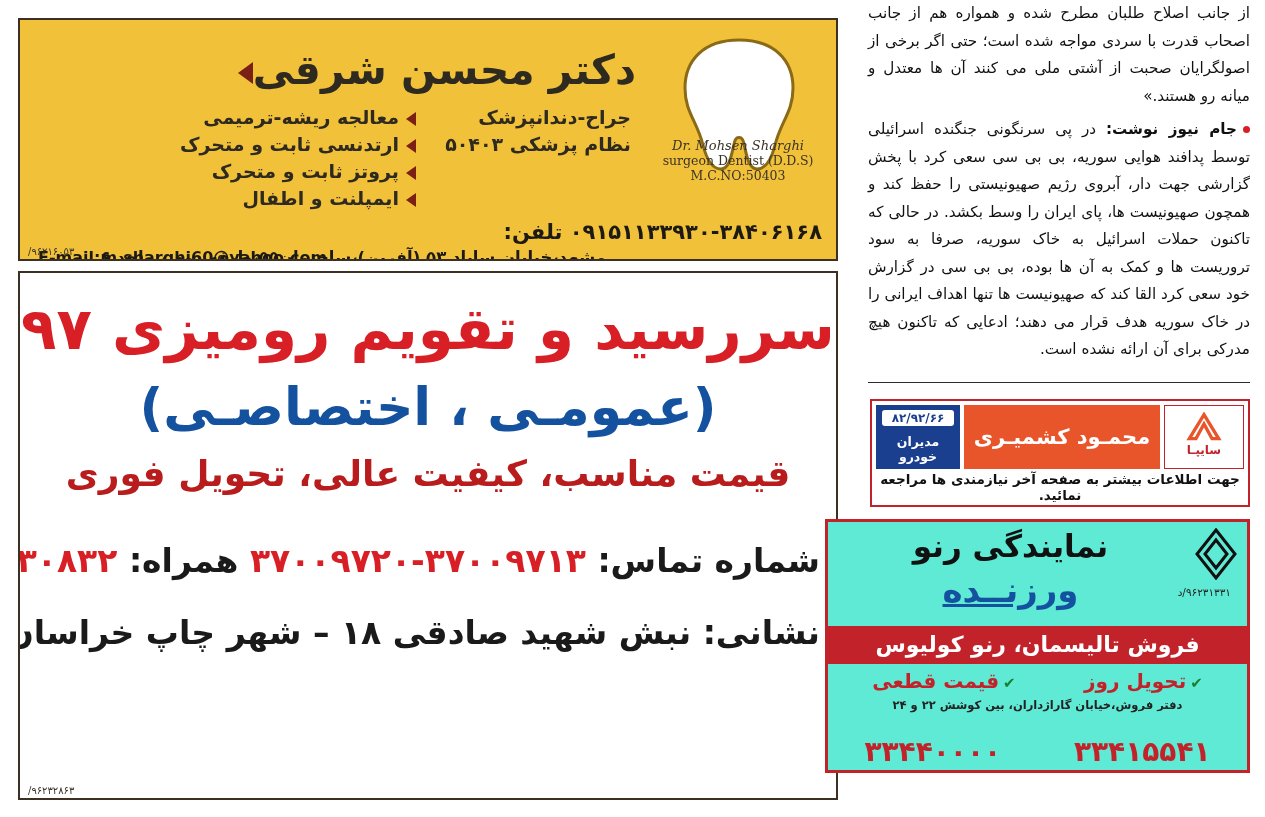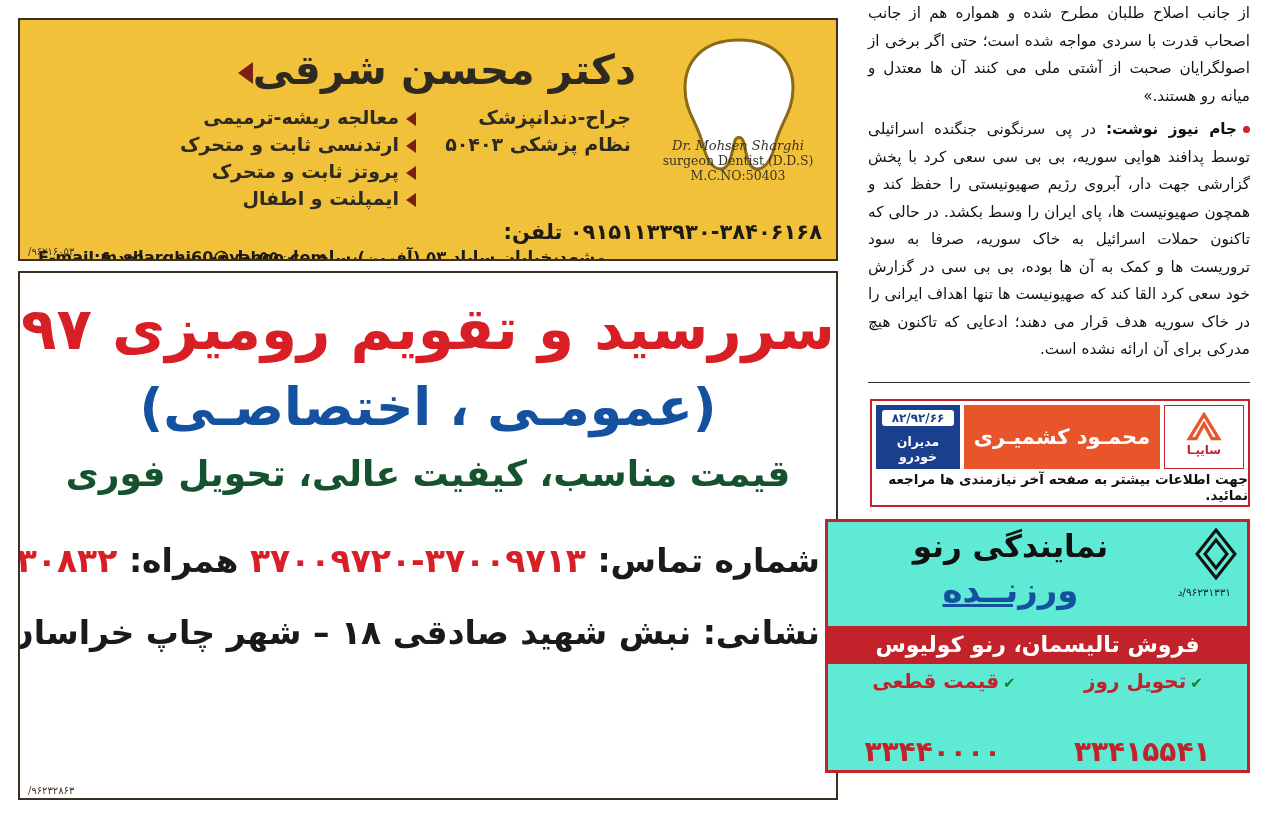--- a/index.html
+++ b/index.html
@@ -104,21 +104,21 @@
     font-size:58px;font-weight:bold;color:#d81f26;
     white-space:nowrap;
   }
   .cal-line2{
     position:absolute;right:0;left:0;top:104px;text-align:center;
     font-size:52px;font-weight:bold;color:#1452a0;
     white-space:nowrap;
   }
   .cal-line3{
     position:absolute;right:0;left:0;top:180px;text-align:center;
-    font-size:36px;font-weight:bold;color:#14532d;
+    font-size:36px;font-weight:bold;color:#b91c1c;
     white-space:nowrap;
   }
   .cal-line4{
     position:absolute;right:16px;top:268px;
     font-size:33px;font-weight:bold;color:#1a1a1a;
     white-space:nowrap;
   }
   .cal-line4 .red{color:#d81f26;}
   .cal-line5{
     position:absolute;right:16px;top:340px;
@@ -180,21 +180,21 @@
   .modiran-box{
     position:absolute;left:4px;top:4px;width:84px;height:64px;
     background:#1b3f8f;text-align:center;color:#fff;
   }
   .modiran-box .num{
     background:#fff;color:#1b3f8f;font-size:12px;font-weight:bold;
     margin:5px 6px 0 6px;border-radius:3px;padding:1px 0;
   }
   .modiran-box .lbl{font-size:12.5px;font-weight:bold;margin-top:8px;}
   .saipa-bottom{
-    position:absolute;right:0;left:0;bottom:2px;text-align:right;
+    position:absolute;right:0;left:0;bottom:2px;text-align:center;
     font-size:13.5px;color:#111;font-weight:bold;
   }
 
   
   .renault-ad{
     position:relative;margin-top:12px;width:425px;height:254px;
     border:3px solid #c2232b;box-sizing:border-box;background:#5eead4;
     overflow:hidden;
   }
   .ren-head{position:relative;height:104px;}
@@ -367,20 +367,21 @@
 
       <div class="ren-row">
         <div class="item">
           <span class="chk">✔</span><span>تحویل روز</span>
         </div>
         <div class="item">
           <span class="chk">✔</span><span>قیمت قطعی</span>
         </div>
       </div>
 
+      <div class="ren-addr">دفتر فروش،خیابان گاراژداران، بین کوشش ۲۲ و ۲۴</div>
 
       <div class="ren-phones">
         <span>۳۳۴۱۵۵۴۱</span>
         <span>۳۳۴۴۰۰۰۰</span>
       </div>
     </div>
 
   </div>
 </div>
 

